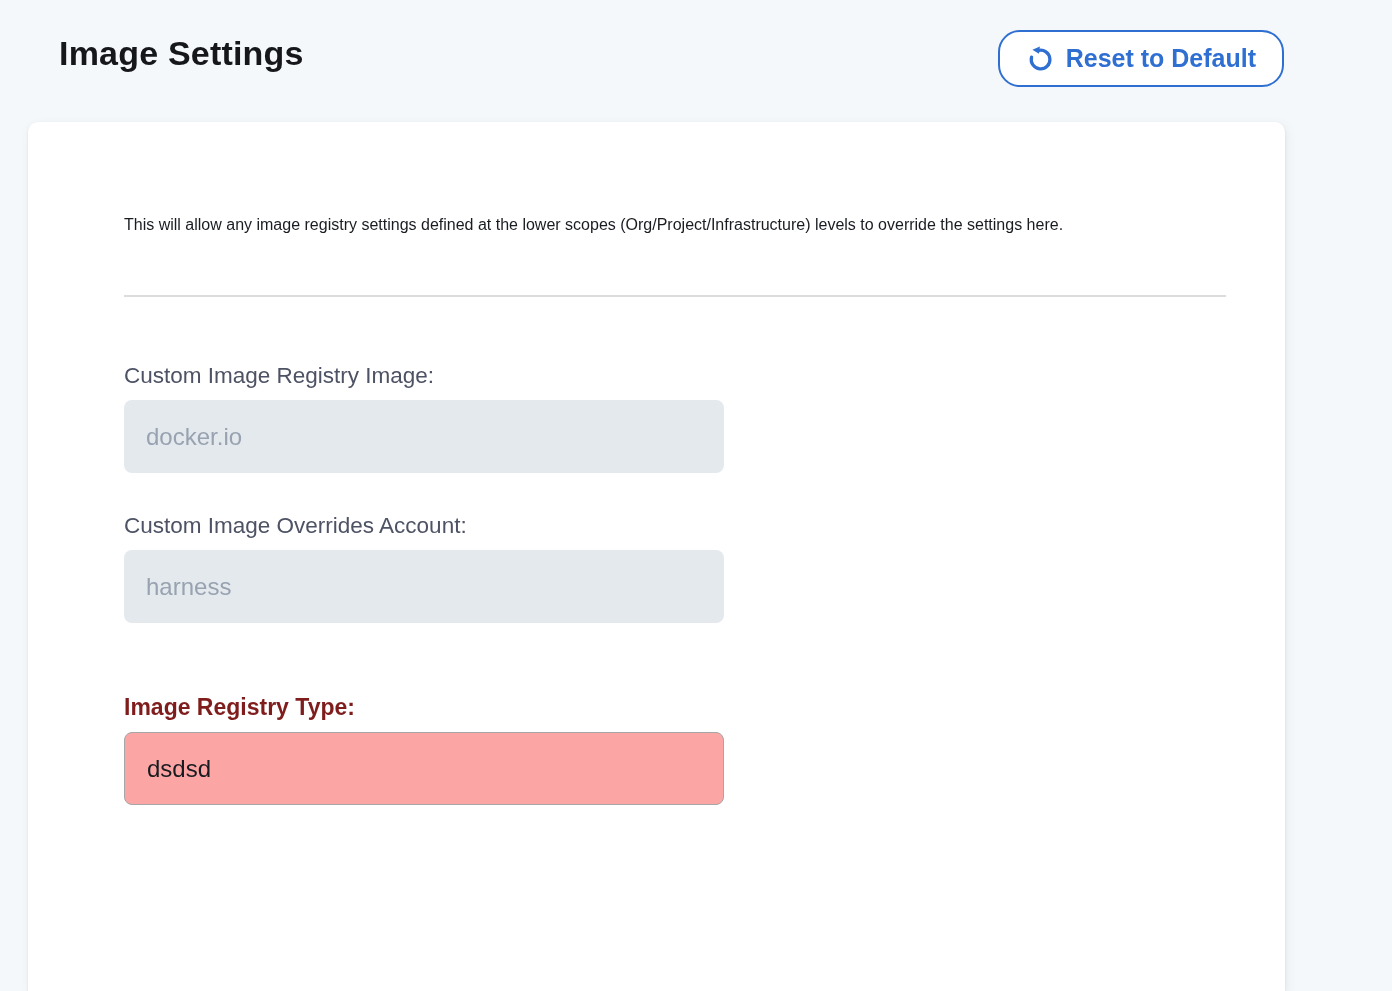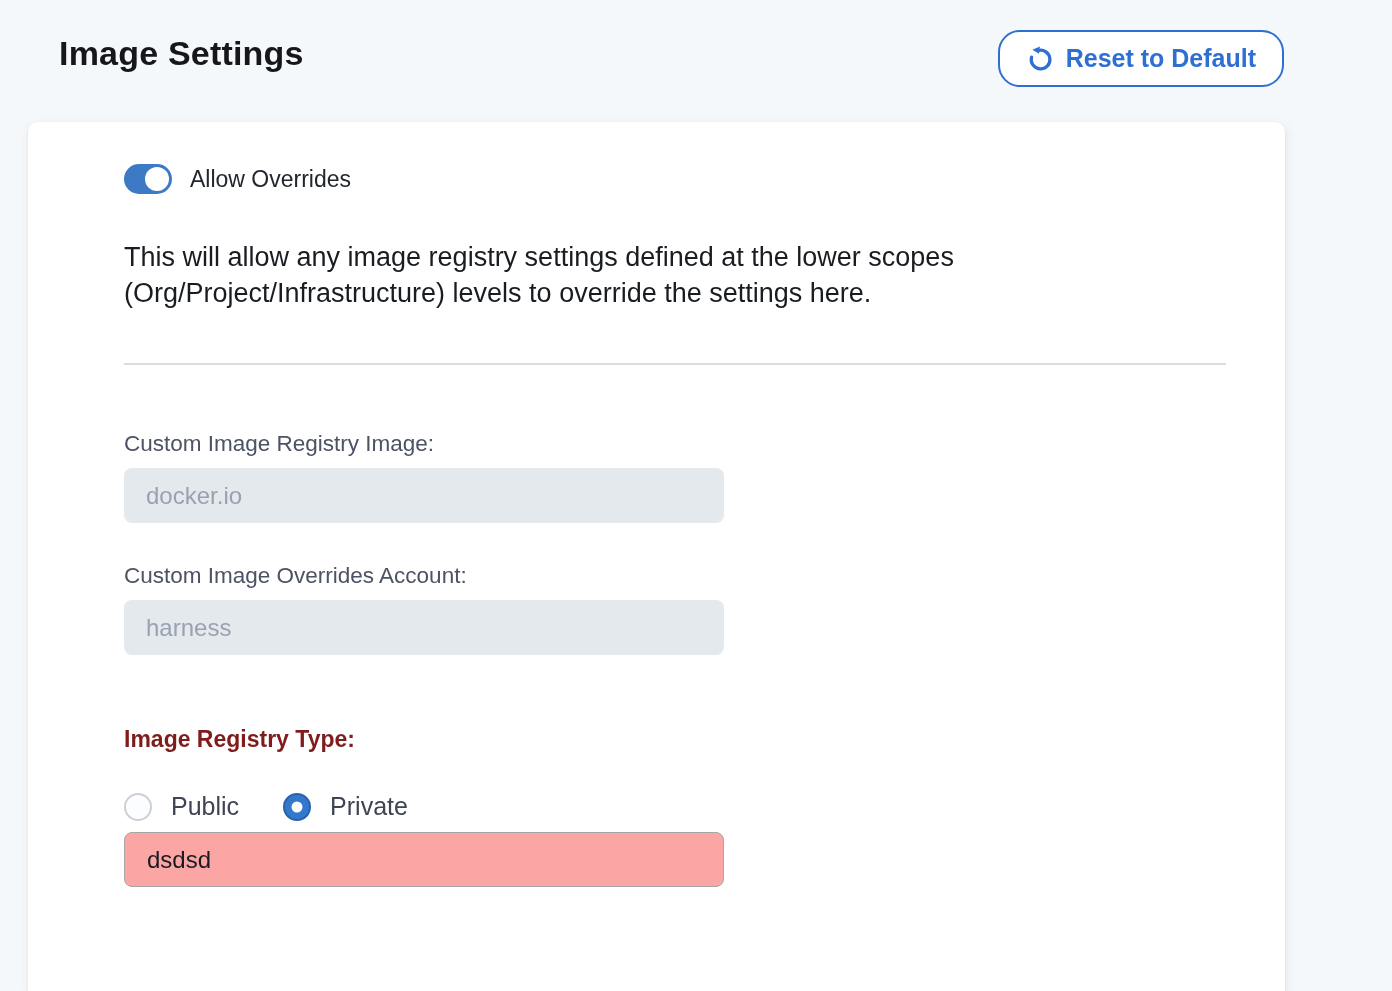--- a/index.html
+++ b/index.html
@@ -50,39 +50,39 @@
     position: absolute; top: 3px; left: 21px;
     width: 24px; height: 24px; border-radius: 50%;
     background: #ffffff;
   }
   .toggle-label { font-size: 23px; color: #22262e; }
 
   
   .description {
     margin-top: 44px;
     max-width: 1118px;
-    font-size: 27px; line-height: 36px; color: #191c21;
+    font-size: 16px; line-height: 36px; color: #191c21;
   }
 
   .divider {
     margin-top: 52px;
     width: 1102px; height: 2px;
     background: #dcdcdc; border: none;
   }
 
   
   .field-label {
     font-size: 22.5px; color: #4d5264;
   }
   .label-server  { margin-top: 66px; }
   .label-account { margin-top: 40px; }
   .text-input {
     display: block;
     margin-top: 11px;
-    width: 600px; height: 55px;
+    width: 600px; height: 73px;
     border-radius: 8px;
     font-family: "Liberation Sans", sans-serif;
     font-size: 24px;
     padding: 0 22px;
     outline: none;
   }
   .text-input.disabled {
     background: #e4e9ee; border: none; color: #98a2b0;
   }
   .text-input.enabled {
@@ -129,46 +129,30 @@
       <svg width="28" height="28" viewBox="0 0 24 24">
         <path d="M 10.43 4.77 A 8 8 0 1 1 4.77 10.43" fill="none" stroke="#2f6fd2" stroke-width="2.8" stroke-linecap="round"></path>
         <path d="M 11.9 1.3 L 11.1 7.6 L 5.5 4.1 Z" fill="#2f6fd2"></path>
       </svg>
     </span>
     <span>Reset to Default</span>
   </button>
 
   <div class="card">
 
-    <div class="toggle-row">
-      <div class="toggle" role="switch" aria-checked="true">
-        <span class="knob"></span>
-      </div>
-      <span class="toggle-label">Allow Overrides</span>
-    </div>
 
     <p class="description">This will allow any image registry settings defined at the lower scopes (Org/Project/Infrastructure) levels to override the settings here.</p>
 
     <div class="divider"></div>
 
     <div class="field-label label-server">Custom Image Registry Image:</div>
     <input class="text-input disabled" type="text" disabled="" value="docker.io" style="">
 
     <div class="field-label label-account">Custom Image Overrides Account:</div>
     <input class="text-input disabled" type="text" disabled="" value="harness" style="">
 
     <div class="type-label">Image Registry Type:</div>
 
-    <div class="radio-row">
-      <div class="radio-option">
-        <span class="radio unchecked" role="radio" aria-checked="false"></span>
-        <span class="radio-text">Public</span>
-      </div>
-      <div class="radio-option">
-        <span class="radio checked" role="radio" aria-checked="true"></span>
-        <span class="radio-text">Private</span>
-      </div>
-    </div>
 
     <input class="text-input enabled" type="text" value="dsdsd" style="">
 
   </div>
 </div>
 
 </body></html>

